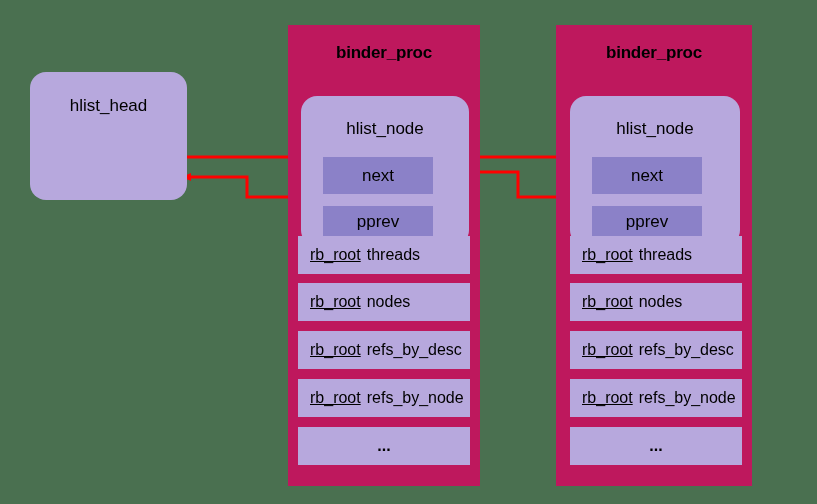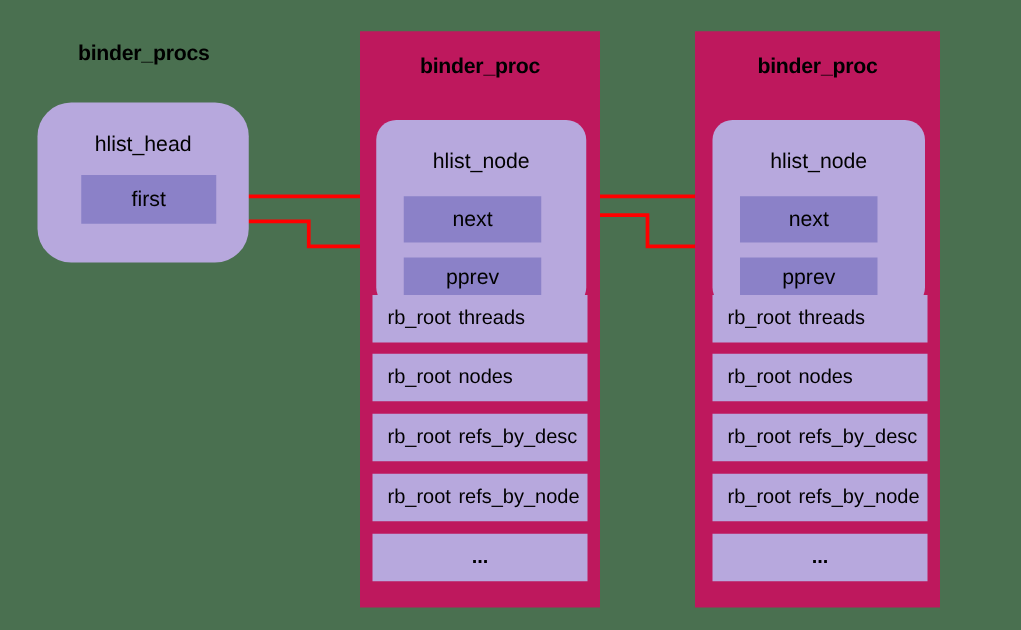--- a/index.html
+++ b/index.html
@@ -70,21 +70,21 @@
   
   .rowfield {
     background: #b7a8dd;
     box-sizing: border-box;
     display: flex;
     align-items: center;
     font-size: 16px;
     color: #000;
   }
   .rowfield.center { justify-content: center; }
-  .rowfield .pad { padding-left: 12px; }
+  .rowfield .pad { padding-left: 12px; text-decoration: underline; }
   .rowfield .gap { display: inline-block; width: 6px; }
 
   
   #arrows {
     position: absolute;
     left: 0; top: 0;
     width: 817px;
     height: 504px;
     pointer-events: none;
   }
@@ -111,25 +111,23 @@
 
     <g>
       <path d="M433,157 L570,157" stroke="#ff0000" stroke-width="3" fill="none" marker-end="url(#ah)"></path>
     </g>
 
     <g>
       <path d="M596,197 L518,197 L518,172 L440,172" stroke="#ff0000" stroke-width="3" fill="none" marker-end="url(#ah)"></path>
     </g>
   </svg>
 
-  <div class="abs title-bold" style="left:30px; top:33px; width:170px;">binder_procs</div>
-
-  <div class="abs node-box" style="left:30px; top:82px; width:169px; height:128px;border-radius:27px;">
+
+  <div class="abs node-box" style="left:30px; top:72px; width:157px; height:128px;">
     <div class="node-label" style="top:24px;">hlist_head</div>
-    <div class="abs field" style="left:35px; top:58px; width:108px; height:39px;">first</div>
   </div>
 
   <div class="abs proc-box" style="left:288px; top:25px; width:192px; height:461px;">
 
     <div class="abs title-bold" style="left:0; top:18px; width:192px;">binder_proc</div>
 
     <div class="abs node-box" style="left:13px; top:71px; width:168px; height:150px;">
       <div class="node-label" style="top:23px;">hlist_node</div>
       <div class="abs field" style="left:22px; top:61px; width:110px; height:37px;">next</div>
       <div class="abs field" style="left:22px; top:110px; width:110px; height:32px;">pprev</div>

